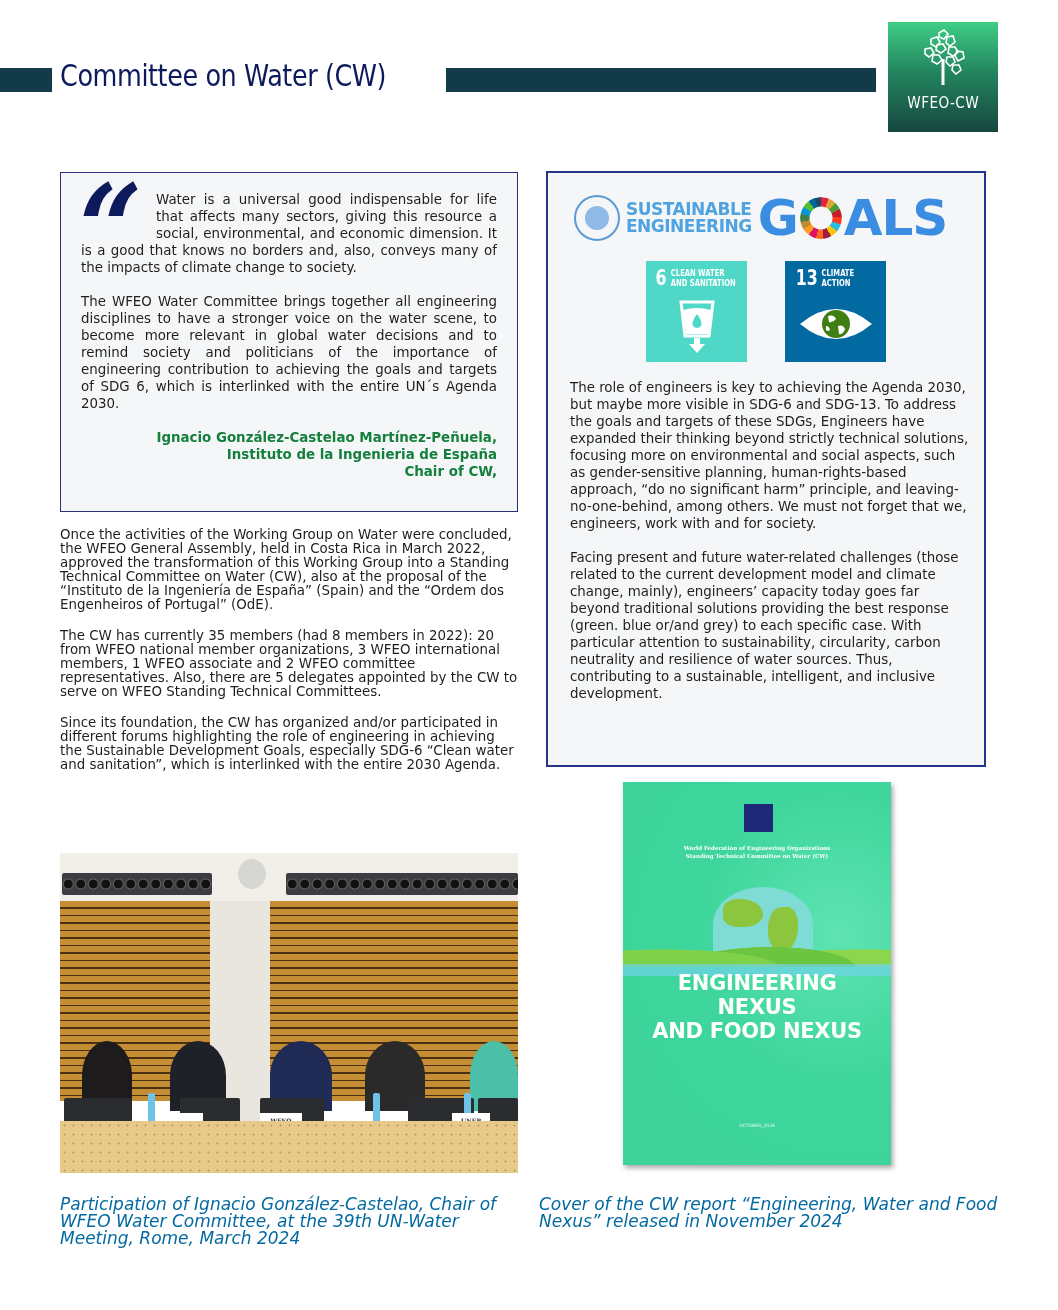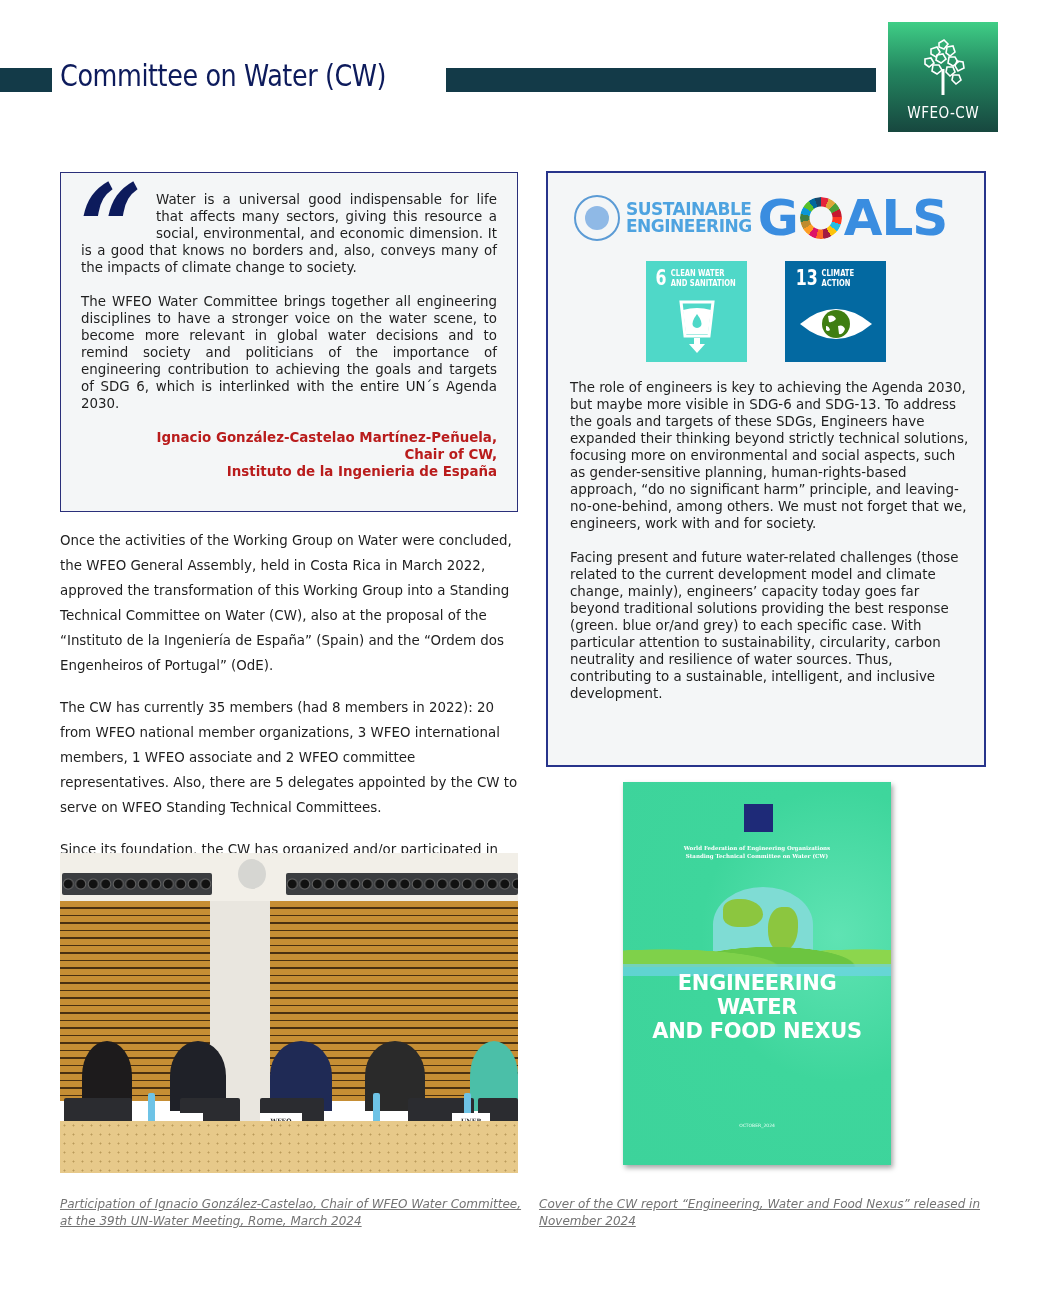--- a/index.html
+++ b/index.html
@@ -10,38 +10,38 @@
   .hdr-bar-left { position: absolute; left: 0; top: 68px; width: 52px; height: 24px; background: #133a48; }
   .hdr-title {
     position: absolute; left: 60px; top: 58px; font-family: "DejaVu Sans", sans-serif;
     font-size: 30px; color: #0d1b5c; letter-spacing: -0.5px; transform: scaleX(0.85); transform-origin: left;
     white-space: nowrap;
   }
   .hdr-bar-right { position: absolute; left: 446px; top: 68px; width: 430px; height: 24px; background: #133a48; }
   .logo {
     position: absolute; left: 888px; top: 22px; width: 110px; height: 110px;
     background: linear-gradient(180deg, #3fce86 0%, #23855f 45%, #17473f 100%);
-    display: flex; flex-direction: column; align-items: center; justify-content: flex-end; padding-bottom: 10px;
+    display: flex; flex-direction: column; align-items: center; justify-content: flex-end; padding-bottom: 20px;
   }
   .logo svg { margin-bottom: 6px; }
   .logo-text { color: #fff; font-size: 16px; font-family: "DejaVu Sans", sans-serif; transform: scaleX(0.85); letter-spacing: 0.5px; }
 
   .quote-box {
     position: absolute; left: 60px; top: 172px; width: 458px; height: 340px;
     background: #f4f6f7; border: 1.5px solid #2a2f7a; padding: 18px 20px 0 20px;
   }
   .quote-mark {
     position: absolute; left: 18px; top: 2px; font-family: "DejaVu Serif", serif; font-size: 110px;
     color: #0d1b5c; font-weight: bold; font-style: italic; line-height: 1; transform: scaleY(1.1);
   }
   .q-text { font-size: 13.4px; line-height: 17px; text-align: justify; color: #1e1e1e; }
   .q-first { text-indent: 0; }
   .q-first .indent { float: left; width: 75px; height: 51px; }
   .q-para2 { margin-top: 17px; }
-  .q-sign { margin-top: 17px; text-align: right; font-weight: bold; font-size: 13.4px; line-height: 17px; color: #b91c1c; }
+  .q-sign { margin-top: 17px; text-align: right; font-weight: bold; font-size: 13.4px; line-height: 17px; color: #15803d; }
 
   .sdg-box {
     position: absolute; left: 546px; top: 171px; width: 440px; height: 596px;
     background: #f4f6f7; border: 2px solid #27348b; padding: 0 20px;
   }
   .sdg-logo { position: absolute; left: 26px; top: 22px; display: flex; align-items: center; }
   .un-emblem { width: 46px; height: 46px; border-radius: 50%; border: 2px solid #5b9bd5; position: relative; margin-right: 6px; }
   .un-emblem::after { content: ""; position: absolute; left: 9px; top: 9px; width: 24px; height: 24px; border-radius: 50%; background: #8fb9e6; }
   .sdg-word { color: #4ea3e0; font-weight: bold; font-size: 17px; line-height: 17px; letter-spacing: -0.5px; }
   .goals-word { color: #3a8de0; font-weight: bold; font-size: 50px; line-height: 46px; margin-left: 6px; display: flex; align-items: center; letter-spacing: -1px; }
@@ -50,21 +50,21 @@
     -webkit-mask: radial-gradient(circle, transparent 11px, #000 12px); mask: radial-gradient(circle, transparent 11px, #000 12px); }
   .tile { position: absolute; top: 88px; width: 101px; height: 101px; color: #fff; padding: 6px 8px; }
   .tile-6 { left: 98px; background: #4fd8c8; }
   .tile-13 { left: 237px; background: #0369a1; }
   .tile-num { font-size: 22px; font-weight: bold; font-family: "DejaVu Sans Condensed", "DejaVu Sans", sans-serif; float: left; margin-right: 6px; transform: scaleX(0.8); line-height: 22px; }
   .tile-lbl { font-size: 8px; font-weight: bold; line-height: 10px; padding-top: 2px; transform: scaleX(0.85); transform-origin: left; white-space: nowrap; }
   .tile-icon { position: absolute; left: 0; right: 0; bottom: 8px; display: flex; justify-content: center; }
   .sdg-text { position: absolute; left: 22px; top: 206px; width: 400px; font-size: 13.4px; line-height: 17px; color: #1e1e1e; }
   .sdg-text p + p { margin-top: 17px; }
 
-  .body-col { position: absolute; left: 60px; top: 528px; width: 460px; font-size: 13.4px; line-height: 25px; color: #1e1e1e; }
+  .body-col { position: absolute; left: 60px; top: 528px; width: 460px; font-size: 13.4px; line-height: 14px; color: #1e1e1e; }
   .body-col p + p { margin-top: 17px; }
 
   .photo { position: absolute; left: 60px; top: 853px; width: 458px; height: 320px; overflow: hidden; background: #fff; }
   .ceiling { position: absolute; left: 0; top: 0; width: 100%; height: 48px; background: #f2efe8; }
   .mic-bar { position: absolute; top: 20px; height: 22px; background: #3b3d40; border-radius: 2px;
     background-image: radial-gradient(circle, #111 4px, #666 5px, transparent 6px); background-size: 12.5px 22px; }
   .wall { position: absolute; left: 0; top: 48px; width: 100%; height: 200px;
     background: repeating-linear-gradient(180deg, #c68e34 0 6px, #4a3010 6px 7.5px); }
   .pillar { position: absolute; left: 150px; top: 48px; width: 60px; height: 220px; background: #e9e6df; }
   .desk { position: absolute; left: 0; top: 268px; width: 100%; height: 52px; background: #e7c98a;
@@ -81,21 +81,21 @@
   .cover-sub { position: absolute; left: 0; right: 0; top: 62px; text-align: center; color: #fff; font-size: 5.5px; line-height: 8px; font-family: "DejaVu Serif", serif; font-weight: bold; }
   .cover-globe { position: absolute; left: 90px; top: 105px; width: 100px; height: 75px; border-radius: 50% 50% 0 0; background: #7fdcd4; overflow: hidden; }
   .cover-globe::before { content: ""; position: absolute; left: 10px; top: 12px; width: 40px; height: 28px; background: #8cc63f; border-radius: 40% 60% 50% 40%; }
   .cover-globe::after { content: ""; position: absolute; left: 55px; top: 20px; width: 30px; height: 45px; background: #8cc63f; border-radius: 50% 40% 60% 50%; }
   .cover-hills { position: absolute; left: 0; right: 0; top: 150px; height: 35px;
     background: radial-gradient(ellipse at 15% 100%, #7fd14a 0 35%, transparent 36%), radial-gradient(ellipse at 55% 100%, #6cc540 0 40%, transparent 41%), radial-gradient(ellipse at 90% 100%, #8cd64d 0 35%, transparent 36%); }
   .cover-water { position: absolute; left: 0; right: 0; top: 182px; height: 12px; background: #6fd3e8; opacity: 0.7; }
   .cover-title { position: absolute; left: 0; right: 0; top: 189px; text-align: center; color: #fff; font-weight: bold; font-size: 21px; line-height: 24px; letter-spacing: -0.3px; }
   .cover-date { position: absolute; left: 0; right: 0; top: 341px; text-align: center; color: #e6fff4; font-size: 4.5px; }
 
-  .caption { position: absolute; top: 1196px; font-style: italic; font-size: 12px; line-height: 17px; color: #737373; text-decoration: underline; }
+  .caption { position: absolute; top: 1196px; font-style: italic; font-size: 17px; line-height: 17px; color: #0369a1; }
   .cap-left { left: 60px; width: 470px; }
   .cap-right { left: 539px; width: 470px; }
 </style>
 </head>
 <body>
 
 <div class="hdr-bar-left"></div>
 <div class="hdr-title">Committee on Water (CW)</div>
 <div class="hdr-bar-right"></div>
 <div class="logo">
@@ -116,22 +116,22 @@
 </div>
 
 <div class="quote-box">
   <div class="quote-mark">“</div>
   <div class="q-text q-first">
     <span class="indent"></span><span>Water is a universal good indispensable for life that affects many sectors, giving this resource a social, environmental, and economic dimension. It is a good that knows no borders and, also, conveys many of the impacts of climate change to society.</span>
   </div>
   <div class="q-text q-para2">The WFEO Water Committee brings together all engineering disciplines to have a stronger voice on the water scene, to become more relevant in global water decisions and to remind society and politicians of the importance of engineering contribution to achieving the goals and targets of SDG 6, which is interlinked with the entire UN´s Agenda 2030.</div>
   <div class="q-sign">
     <div>Ignacio González-Castelao Martínez-Peñuela,</div>
+    <div>Instituto de la Ingenieria de España</div>
     <div>Chair of CW,</div>
-    <div>Instituto de la Ingenieria de España</div>
   </div>
 </div>
 
 <div class="sdg-box">
   <div class="sdg-logo">
     <div class="un-emblem"></div>
     <div>
       <div class="sdg-word">SUSTAINABLE</div>
       <div class="sdg-word">ENGINEERING</div>
     </div>
@@ -215,20 +215,20 @@
   <div class="cover-logo"></div>
   <div class="cover-sub">
     <div>World Federation of Engineering Organizations</div>
     <div>Standing Technical Committee on Water (CW)</div>
   </div>
   <div class="cover-globe"></div>
   <div class="cover-hills"></div>
   <div class="cover-water"></div>
   <div class="cover-title">
     <div>ENGINEERING</div>
-    <div>WATER</div>
+    <div>NEXUS</div>
     <div>AND FOOD NEXUS</div>
   </div>
   <div class="cover-date">OCTOBER_2024</div>
 </div>
 
 <div class="caption cap-left">Participation of Ignacio González-Castelao, Chair of WFEO Water Committee, at the 39th UN-Water Meeting, Rome, March 2024</div>
 <div class="caption cap-right">Cover of the CW report “Engineering, Water and Food Nexus” released in November 2024</div>
 
 </body></html>

